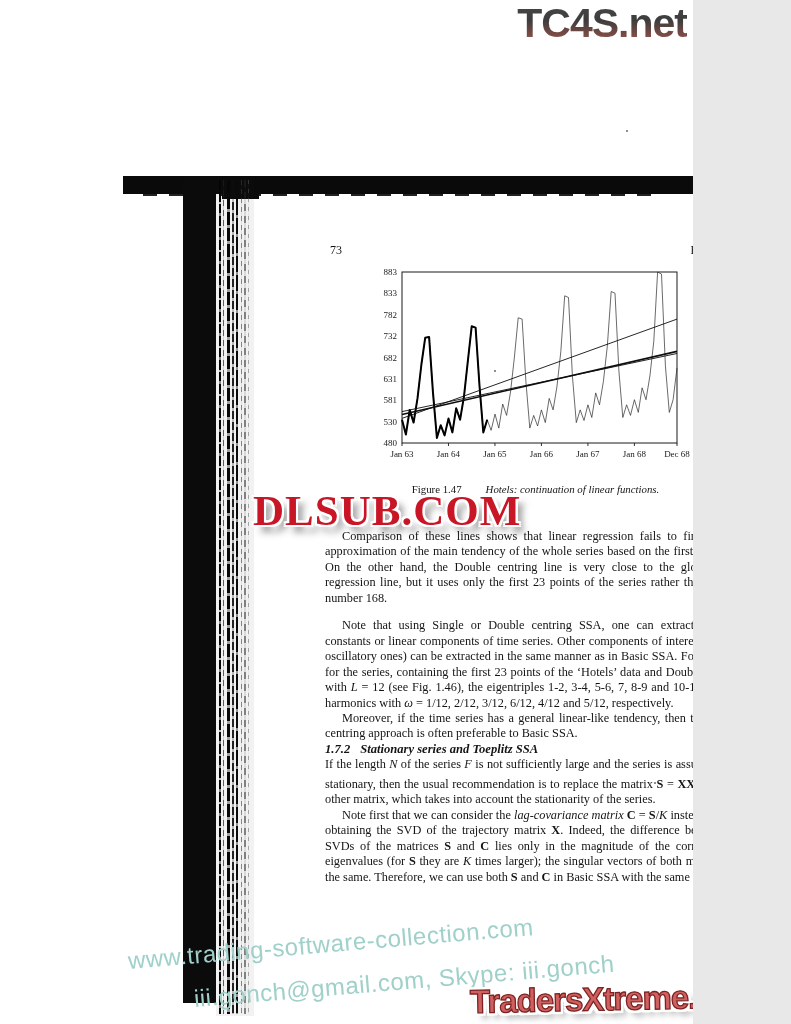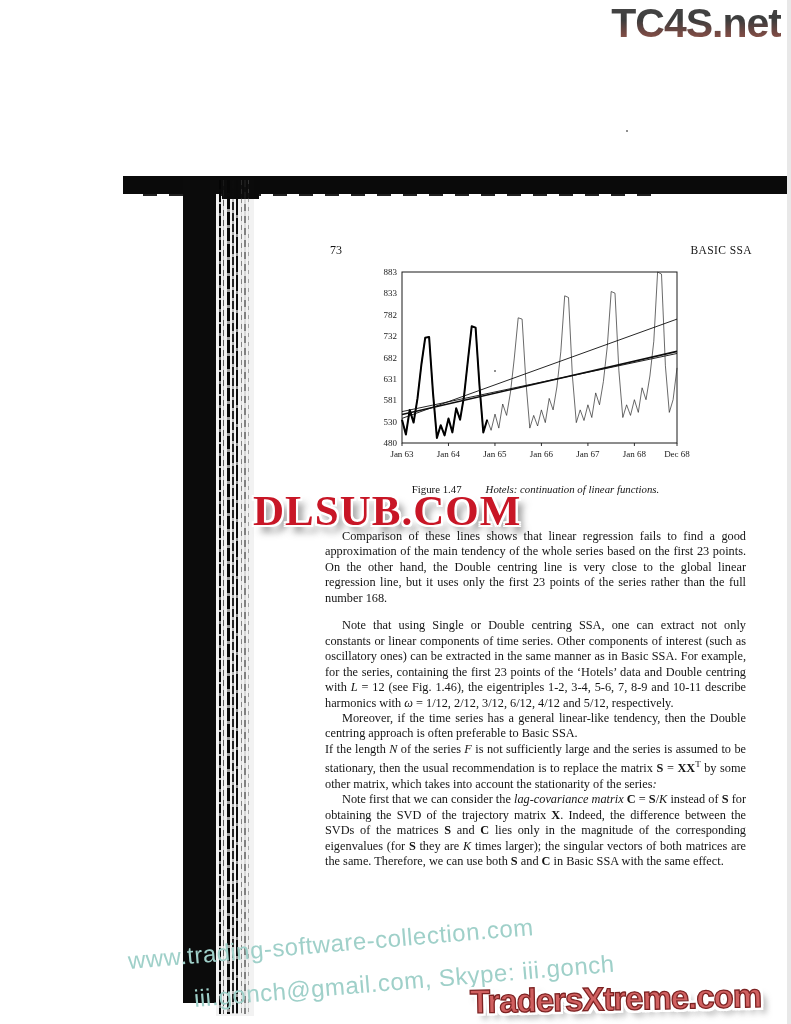--- a/index.html
+++ b/index.html
@@ -1,16 +1,16 @@
 <!DOCTYPE html>
 <html style="--tc4s-bottom: #9c6c62; --dlsub-red: #c81626; --trading-teal: #9fd0c9; --traders-fill: #d06060; --traders-outline: #7c2222;"><head>
 <meta charset="utf-8">
 <style>
   html,body{margin:0;padding:0;background:#e8e8e8;}
-  .stage{position:relative;width:787px;height:1024px;background:#ffffff;overflow:hidden;
+  .stage{position:relative;width:693px;height:1024px;background:#ffffff;overflow:hidden;
          font-family:"Liberation Serif",serif;color:#141414;}
 
   
   .wm-tc4s{position:absolute;top:3px;right:6px;
     font:700 41px/1 "Liberation Sans",sans-serif;letter-spacing:-1px;
     background:linear-gradient(180deg,#484848 0%,#3d3d3d 42%,#7c4b44 78%,var(--tc4s-bottom,#9c6c62) 100%);
     -webkit-background-clip:text;background-clip:text;color:transparent;}
   .wm-dlsub{position:absolute;left:253px;top:489px;
     font:700 43px/1 "Liberation Serif",serif;letter-spacing:1px;
     color:var(--dlsub-red,#c81626);
@@ -130,20 +130,23 @@
   <div class="fig-caption">
     <span class="lab">Figure 1.47</span><span class="ttl">Hotels: continuation of linear functions.</span>
   </div>
 
   <div class="wm-dlsub">DLSUB.COM</div>
 
   <div class="body-text">
     <p class="ind">Comparison of these lines shows that linear regression fails to find a good approximation of the main tendency of the whole series based on the first 23 points. On the other hand, the Double centring line is very close to the global linear regression line, but it uses only the first 23 points of the series rather than the full number 168.</p>
     <p class="ind gap">Note that using Single or Double centring SSA, one can extract not only constants or linear components of time series. Other components of interest (such as oscillatory ones) can be extracted in the same manner as in Basic SSA. For example, for the series, containing the first 23 points of the ‘Hotels’ data and Double centring with <i>L</i> = 12 (see Fig. 1.46), the eigentriples 1-2, 3-4, 5-6, 7, 8-9 and 10-11 describe harmonics with <i>ω</i> = 1/12, 2/12, 3/12, 6/12, 4/12 and 5/12, respectively.</p>
     <p class="ind">Moreover, if the time series has a general linear-like tendency, then the Double centring approach is often preferable to Basic SSA.</p>
+    <p class="sec-head">
+      <span class="num">1.7.2</span><span>Stationary series and Toeplitz SSA</span>
+    </p>
     <p>If the length <i>N</i> of the series <i>F</i> is not sufficiently large and the series is assumed to be stationary, then the usual recommendation is to replace the matrix <b>S</b> = <b>XX</b><sup>T</sup> by some other matrix, which takes into account the stationarity of the series.</p>
     <p class="ind">Note first that we can consider the <i>lag-covariance matrix</i> <b>C</b> = <b>S</b>/<i>K</i> instead of <b>S</b> for obtaining the SVD of the trajectory matrix <b>X</b>. Indeed, the difference between the SVDs of the matrices <b>S</b> and <b>C</b> lies only in the magnitude of the corresponding eigenvalues (for <b>S</b> they are <i>K</i> times larger); the singular vectors of both matrices are the same. Therefore, we can use both <b>S</b> and <b>C</b> in Basic SSA with the same effect.</p>
   </div>
 
   <div class="wm-trading l1">www.trading-software-collection.com</div>
   <div class="wm-trading l2">iii.gonch@gmail.com, Skype: iii.gonch</div>
   <div class="wm-traders">TradersXtreme.com</div>
 
 </div>
 

